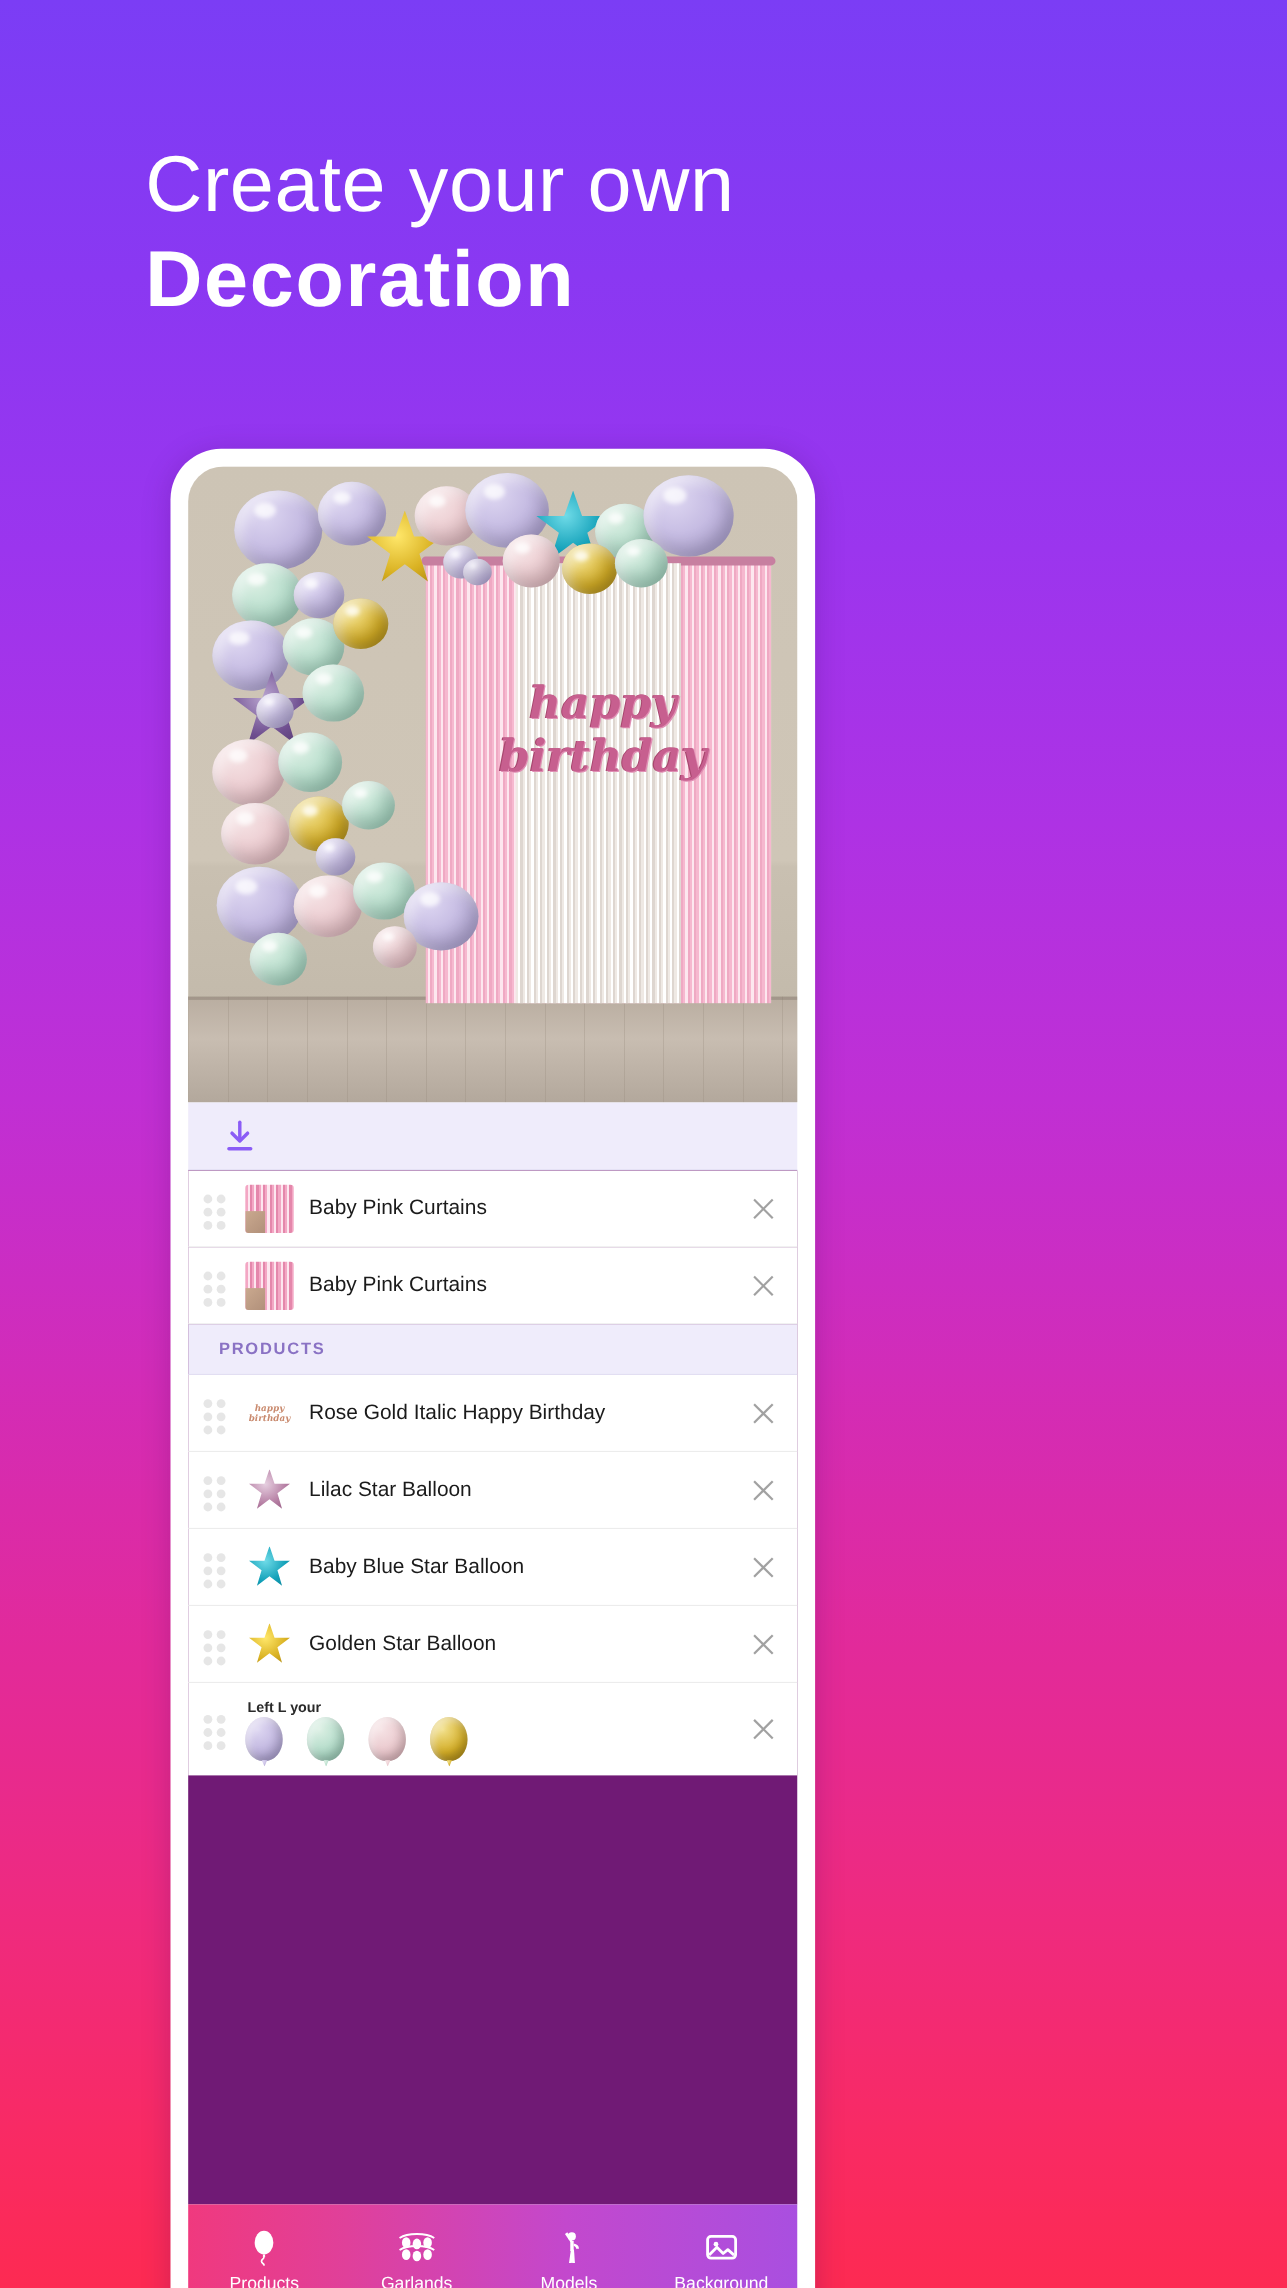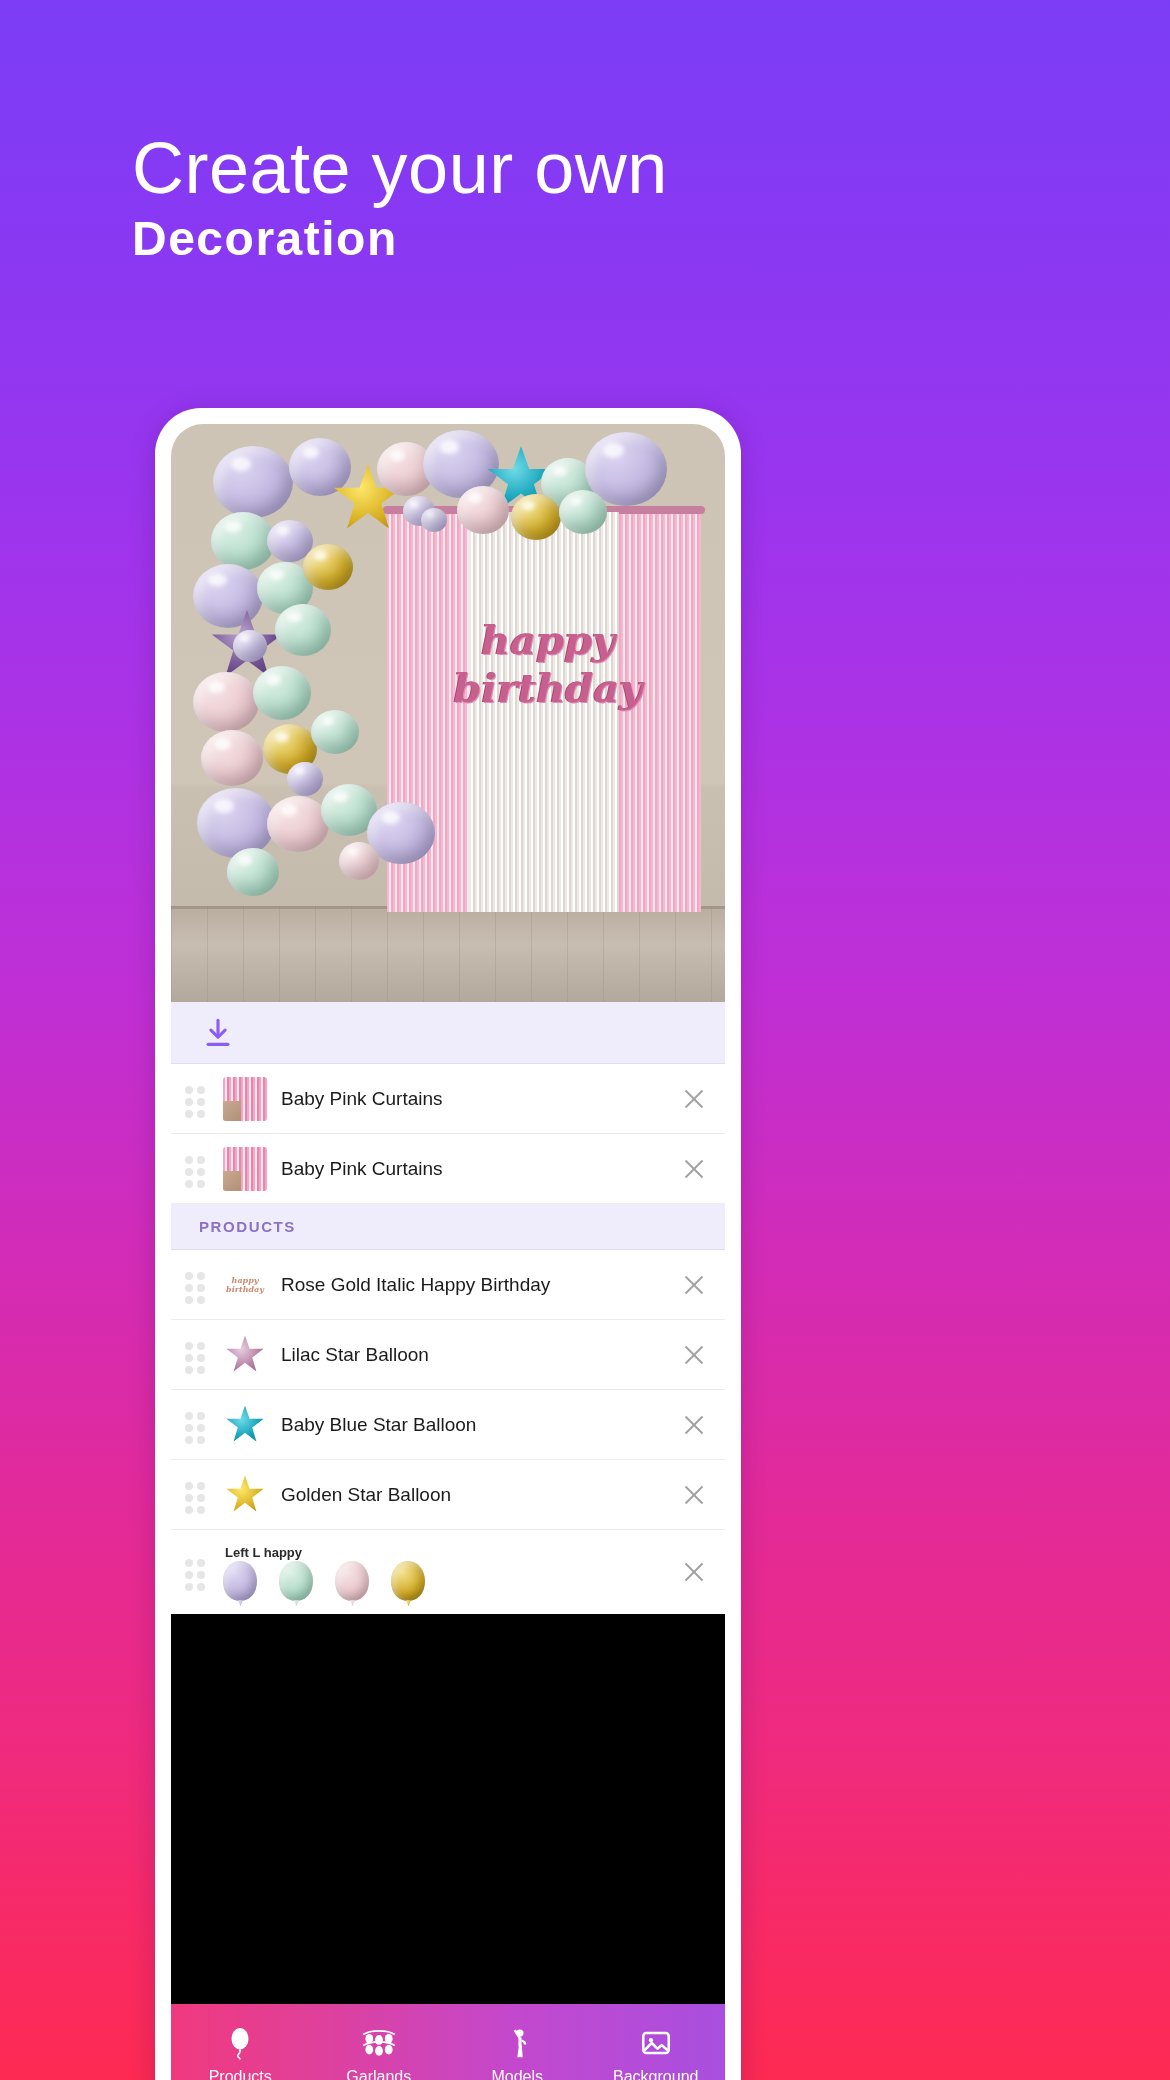--- a/index.html
+++ b/index.html
@@ -35,21 +35,21 @@
     color: #ffffff;
   }
   .headline .line1 {
     font-size: 72px;
     font-weight: 300;
     letter-spacing: 0.5px;
     line-height: 1.08;
     white-space: nowrap;
   }
   .headline .line2 {
-    font-size: 48px;
+    font-size: 72px;
     font-weight: 700;
     letter-spacing: 1.5px;
     line-height: 1.3;
     white-space: nowrap;
   }
 
   
   .phone {
     position: absolute;
     left: 155px;
@@ -182,21 +182,21 @@
     align-items: center;
     padding-left: 30px;
     flex: none;
     border-bottom: 1px solid #e2def2;
   }
   .dl-icon { width: 34px; height: 34px; display:block; }
 
   
   .list {
     flex: 1;
-    background: #000000;
+    background: #701a75;
     overflow: hidden;
   }
   .row {
     display: flex;
     align-items: center;
     height: 70px;
     padding: 0 16px 0 14px;
     border-bottom: 1px solid #ececec;
     background: #ffffff;
   }
@@ -493,21 +493,21 @@
       <div class="group-row">
         <span class="grip">
           <i></i>
             <i></i>
             <i></i>
             <i></i>
             <i></i>
             <i></i>
         </span>
         <span class="group-body">
-          <span class="group-title">Left L happy</span>
+          <span class="group-title">Left L your</span>
           <span class="swatches">
             <span class="sw c-lilac"></span>
             <span class="sw c-mint"></span>
             <span class="sw c-pink"></span>
             <span class="sw c-gold"></span>
           </span>
         </span>
         <span class="close"></span>
       </div>
     </div>

